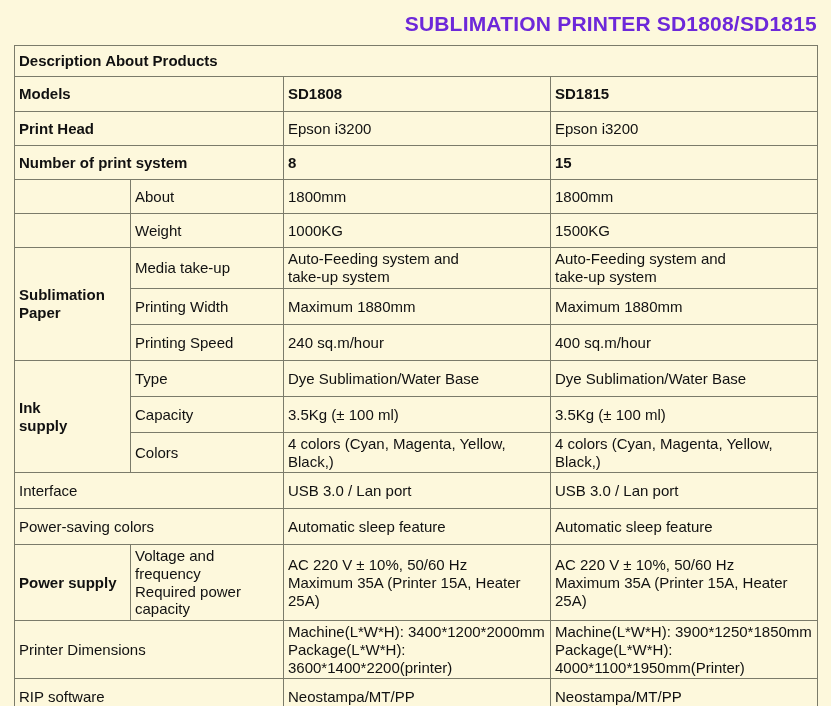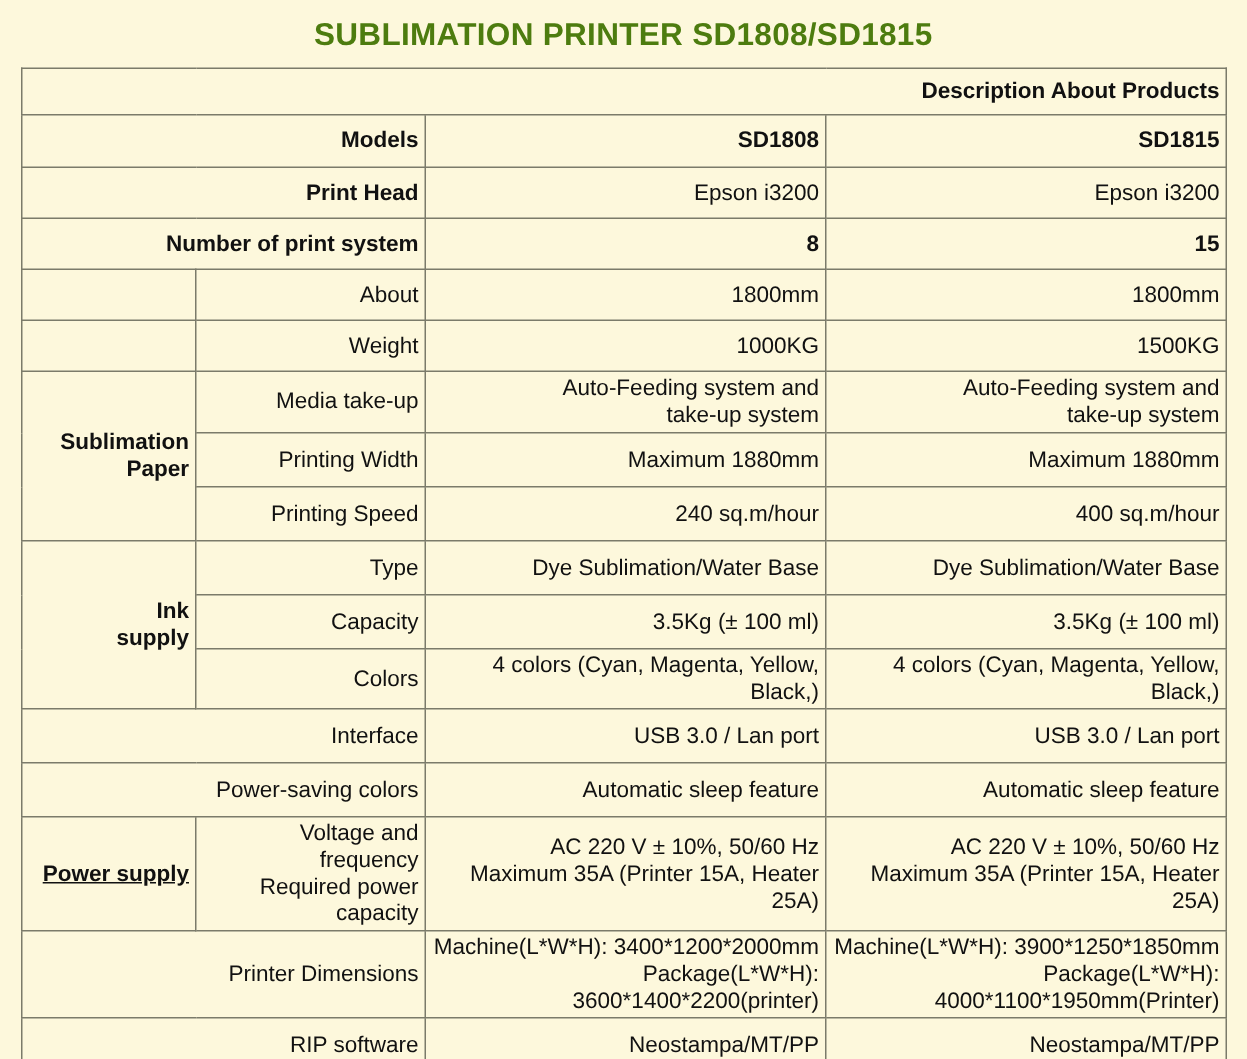--- a/index.html
+++ b/index.html
@@ -15,38 +15,38 @@
     overflow: hidden;
   }
   .page {
     width: 831px;
     height: 706px;
     box-sizing: border-box;
     padding: 10px 14px 8px 14px;
     background: #fdf8dc;
   }
   .doc-title {
-    text-align: center;
+    text-align: right;
     font-size: 21px;
     font-weight: bold;
     letter-spacing: 0.2px;
     margin: 2px 0 9px 0;
-    color: #4d7c0f;
+    color: #6d28d9;
   }
   table.spec {
     width: 803px;
     border-collapse: collapse;
     table-layout: fixed;
     background: #fdf8dc;
   }
   table.spec td {
     border: 1px solid #7b7b6a;
     padding: 2px 4px;
     vertical-align: middle;
-    text-align: right;
+    text-align: left;
     font-size: 15px;
     line-height: 1.18;
     color: #111;
   }
   .hdr {
     font-weight: bold;
     font-size: 15px;
   }
   .band {
     font-weight: bold;
@@ -56,21 +56,20 @@
     font-weight: bold;
     font-size: 19px;
   }
   .big {
     font-size: 17px;
     font-weight: bold;
   }
   .lbl-b {
     font-size: 15px;
     font-weight: bold;
-    text-decoration: underline;
   }
   .grp {
     font-size: 16px;
     font-weight: bold;
     line-height: 1.2;
   }
   .sm {
     font-size: 12px;
     line-height: 1.25;
     margin-top: 17px;

